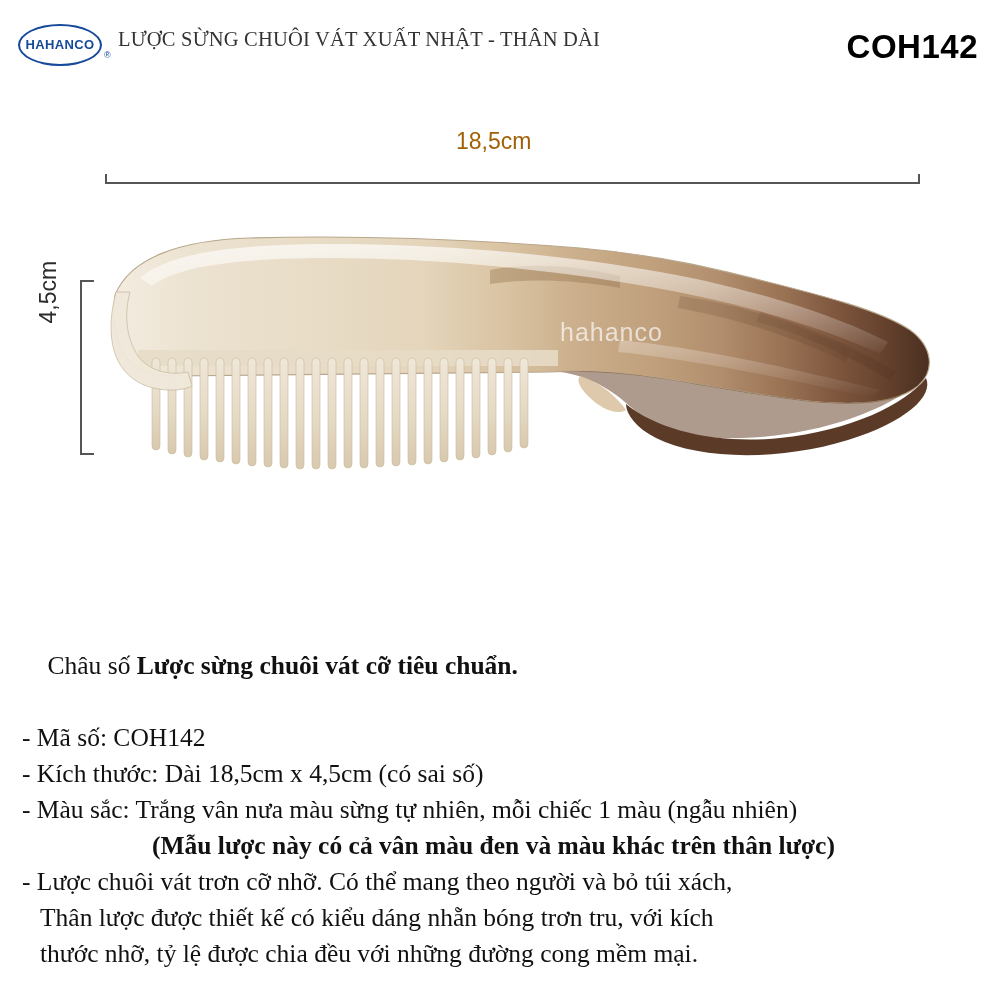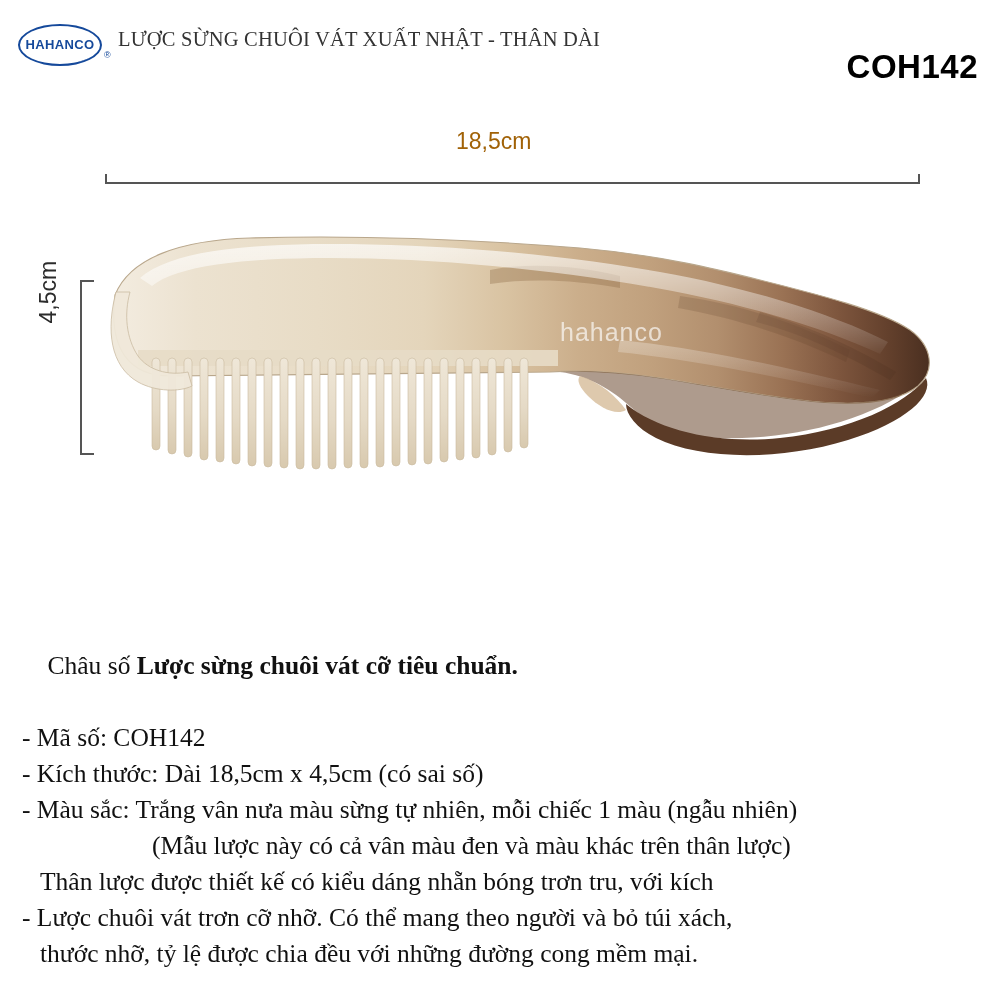--- a/index.html
+++ b/index.html
@@ -95,21 +95,20 @@
   }
   .header-code {
     position: absolute;
     right: 22px;
     top: 28px;
     font-family: "Liberation Sans", sans-serif;
     font-size: 33px;
     font-weight: bold;
     color: #000000;
     letter-spacing: 0.5px;
-    margin-top: 20px;
   }
 
   
   .measure-width-label {
     position: absolute;
     left: 456px;
     top: 128px;
     font-family: "Liberation Sans", sans-serif;
     font-size: 23px;
     color: #a16207;
@@ -197,21 +196,21 @@
     font-size: 25.5px;
     line-height: 36px;
     color: #111111;
   }
   .desc-line {
     white-space: pre;
   }
   .desc-line.bold-part b {
     font-weight: bold;
   }
-  .indent-1 { padding-left: 130px; }
+  .indent-1 { padding-left: 130px; font-weight: bold; }
   .indent-2 { padding-left: 18px; }
 </style>
 </head>
 <body>
 
 <div class="header">
   <div class="logo">
     <div class="logo-ellipse">
       <div class="logo-swoosh"></div>
       <div class="logo-swoosh2"></div>
@@ -337,16 +336,16 @@
 <div class="watermark">hahanco</div>
 
 <div class="desc">
   <div class="desc-line bold-part">
     <span>Châu số </span><b>Lược sừng chuôi vát cỡ tiêu chuẩn.</b>
   </div>
   <div class="desc-line">- Mã số: COH142</div>
   <div class="desc-line">- Kích thước: Dài 18,5cm x 4,5cm (có sai số)</div>
   <div class="desc-line">- Màu sắc: Trắng vân nưa màu sừng tự nhiên, mỗi chiếc 1 màu (ngẫu nhiên)</div>
   <div class="desc-line indent-1">(Mẫu lược này có cả vân màu đen và màu khác trên thân lược)</div>
+  <div class="desc-line">- Lược chuôi vát trơn cỡ nhỡ. Có thể mang theo người và bỏ túi xách,</div>
   <div class="desc-line indent-2">Thân lược được thiết kế có kiểu dáng nhẵn bóng trơn tru, với kích</div>
-  <div class="desc-line">- Lược chuôi vát trơn cỡ nhỡ. Có thể mang theo người và bỏ túi xách,</div>
   <div class="desc-line indent-2">thước nhỡ, tỷ lệ được chia đều với những đường cong mềm mại.</div>
 </div>
 
 </body></html>

